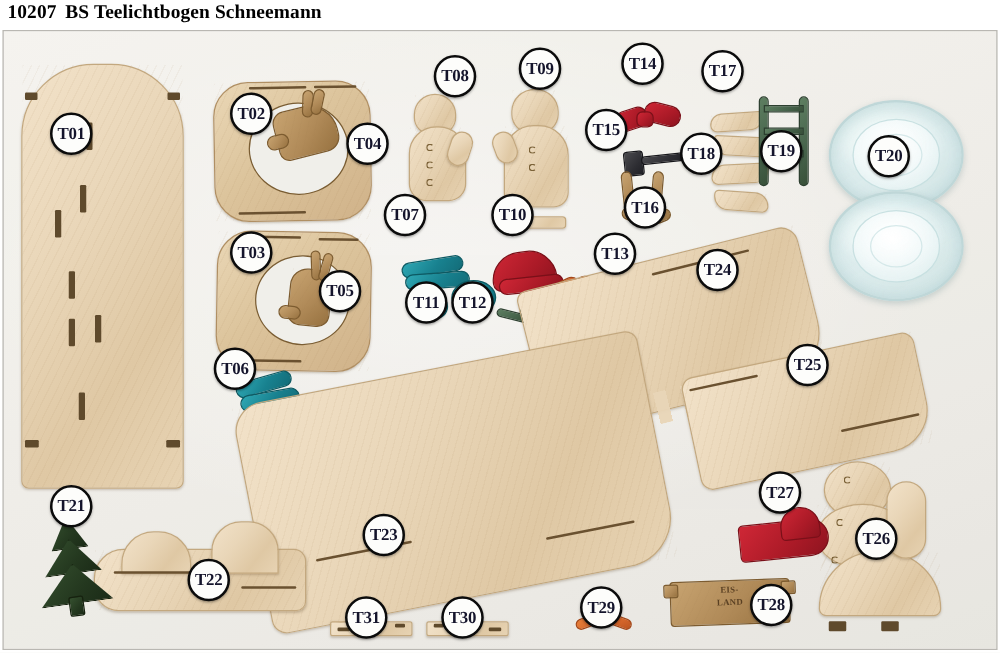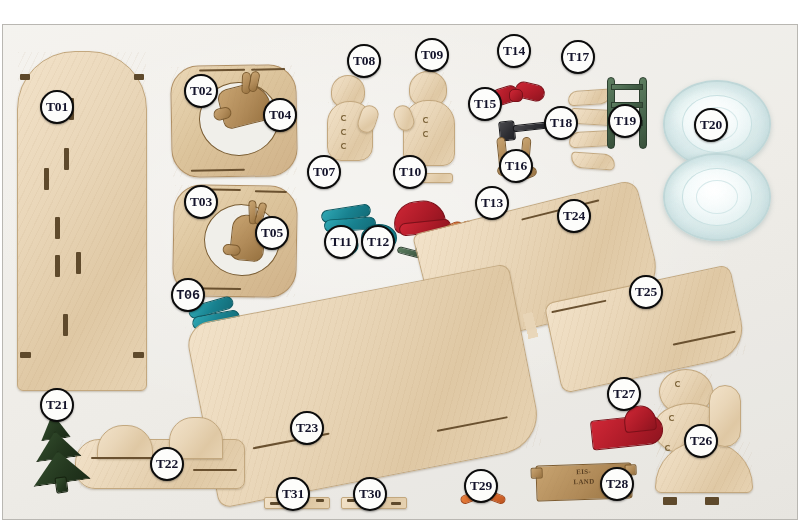--- a/index.html
+++ b/index.html
@@ -100,20 +100,23 @@
     text-align:center; font-family:"Liberation Serif",serif;
     font-size:7px; font-weight:bold; color:#5a4023; line-height:9px;
     letter-spacing:.3px;
   }
 </style>
 </head>
 <body>
 
 <div id="page">
 
+  <div id="title">
+    <span class="num">10207</span><span>BS Teelichtbogen Schneemann</span>
+  </div>
 
   <div id="photo">
 
     <div class="layer parts">
 
       <div class="part ply" style="left:14px; top:26px; width:130px; height:340px; border-radius:58px 58px 6px 6px;">
         <div class="grain"></div>
         <div class="slot" style="left:2px; top:22px; width:10px; height:6px;"></div>
         <div class="slot" style="right:2px; top:22px; width:10px; height:6px;"></div>
         <div class="slot" style="left:51px; top:46px; width:5px; height:22px;"></div>
@@ -362,43 +365,43 @@
         <div class="slot" style="left:6px; top:5px; width:10px; height:3px;"></div>
         <div class="slot" style="right:6px; top:2px; width:8px; height:3px;"></div>
       </div>
 
     </div>
 
     <div class="layer labels" id="labels">
         <div class="lbl" style="left: 37px; top: 65px;">T01</div>
         <div class="lbl" style="left: 181px; top: 49px;">T02</div>
         <div class="lbl" style="left: 181px; top: 160px;">T03</div>
-        <div class="lbl" style="left: 260px; top: 73px; text-align: right;">T04</div>
+        <div class="lbl" style="left: 274px; top: 73px; text-align: right;">T04</div>
         <div class="lbl" style="left: 252px; top: 191px;">T05</div>
-        <div class="lbl" style="left: 168px; top: 253px; font-family: Liberation Mono, monospace;">T06</div>
+        <div class="lbl" style="left: 168px; top: 253px;">T06</div>
         <div class="lbl" style="left: 304px; top: 130px;">T07</div>
         <div class="lbl" style="left: 344px; top: 19px;">T08</div>
         <div class="lbl" style="left: 412px; top: 13px;">T09</div>
         <div class="lbl" style="left: 390px; top: 130px;">T10</div>
         <div class="lbl" style="left: 321px; top: 200px;">T11</div>
         <div class="lbl" style="left: 358px; top: 200px;">T12</div>
         <div class="lbl" style="left: 472px; top: 161px;">T13</div>
         <div class="lbl" style="left: 494px; top: 9px;">T14</div>
         <div class="lbl" style="left: 465px; top: 62px;">T15</div>
         <div class="lbl" style="left: 496px; top: 124px;">T16</div>
         <div class="lbl" style="left: 558px; top: 15px;">T17</div>
         <div class="lbl" style="left: 541px; top: 81px;">T18</div>
         <div class="lbl" style="left: 605px; top: 79px;">T19</div>
         <div class="lbl" style="left: 691px; top: 83px;">T20</div>
         <div class="lbl" style="left: 37px; top: 363px;">T21</div>
         <div class="lbl" style="left: 147px; top: 422px;">T22</div>
         <div class="lbl" style="left: 287px; top: 386px;">T23</div>
         <div class="lbl" style="left: 554px; top: 174px;">T24</div>
         <div class="lbl" style="left: 626px; top: 250px;">T25</div>
-        <div class="lbl" style="left: 681px; top: 399px;">T26</div>
+        <div class="lbl" style="left: 681px; top: 389px;">T26</div>
         <div class="lbl" style="left: 604px; top: 352px;">T27</div>
         <div class="lbl" style="left: 597px; top: 442px;">T28</div>
         <div class="lbl" style="left: 461px; top: 444px;">T29</div>
         <div class="lbl" style="left: 350px; top: 452px;">T30</div>
         <div class="lbl" style="left: 273px; top: 452px;">T31</div>
       </div>
 
   </div>
 </div>
 

